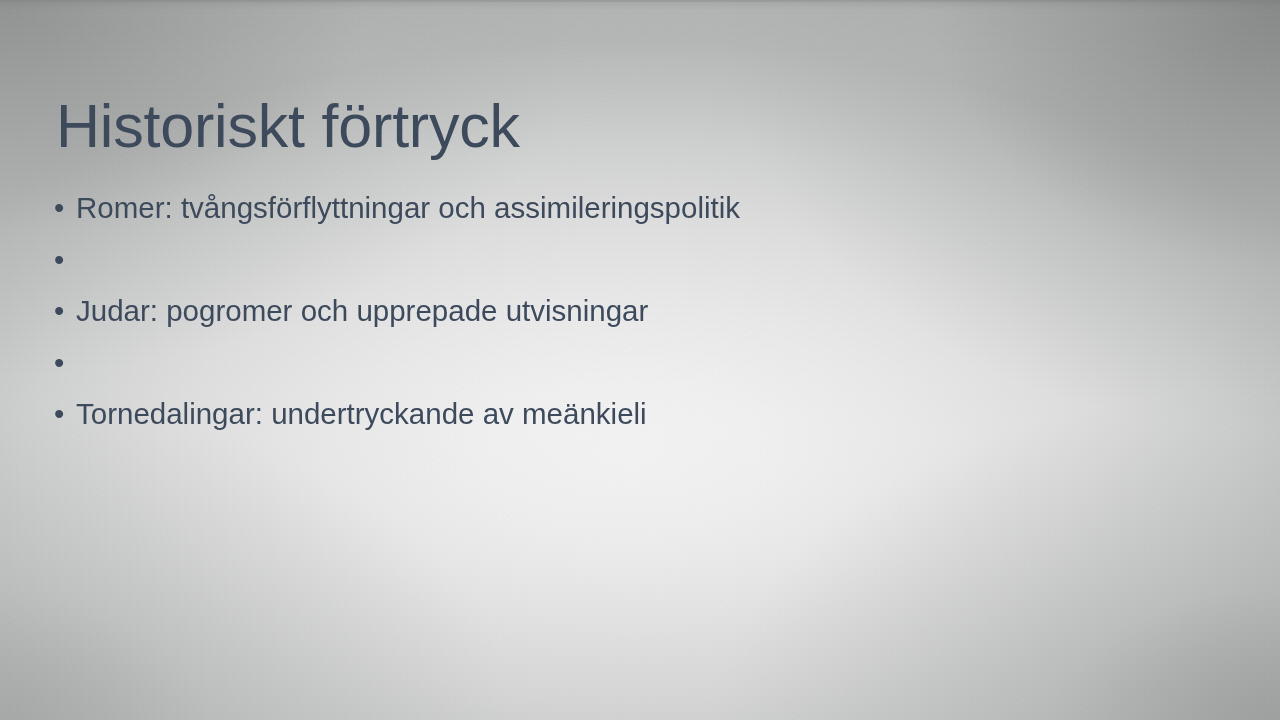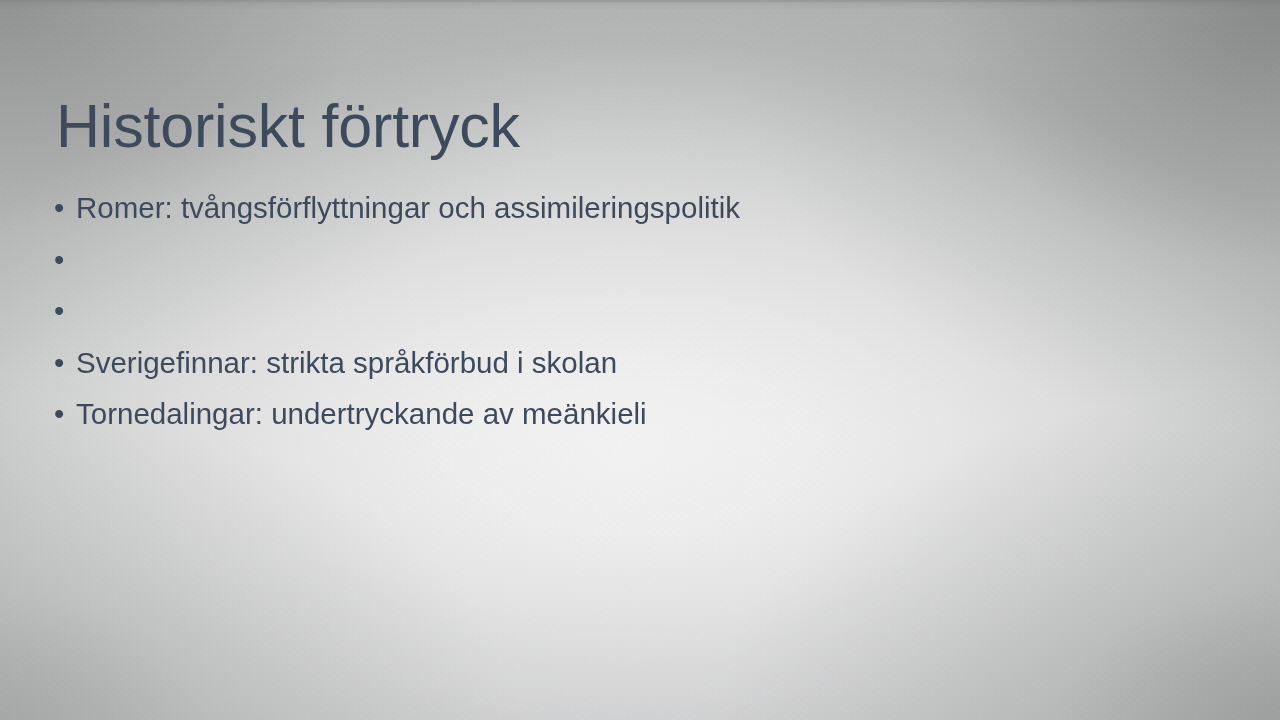--- a/index.html
+++ b/index.html
@@ -201,25 +201,25 @@
         <span class="bullet-marker">•</span>
         <span class="bullet-text">Romer: tvångsförflyttningar och assimileringspolitik</span>
       </li>
 
       <li class="bullet-item">
         <span class="bullet-marker">•</span>
       </li>
 
       <li class="bullet-item">
         <span class="bullet-marker">•</span>
-      </li>
-
-      <li class="bullet-item">
-        <span class="bullet-marker">•</span>
-        <span class="bullet-text">Sverigefinnar: strikta språkförbud i skolan</span>
+        <span class="bullet-text">Judar: pogromer och upprepade utvisningar</span>
+      </li>
+
+      <li class="bullet-item">
+        <span class="bullet-marker">•</span>
       </li>
 
       <li class="bullet-item">
         <span class="bullet-marker">•</span>
         <span class="bullet-text">Tornedalingar: undertryckande av meänkieli</span>
       </li>
 
     </ul>
 
   </div>

